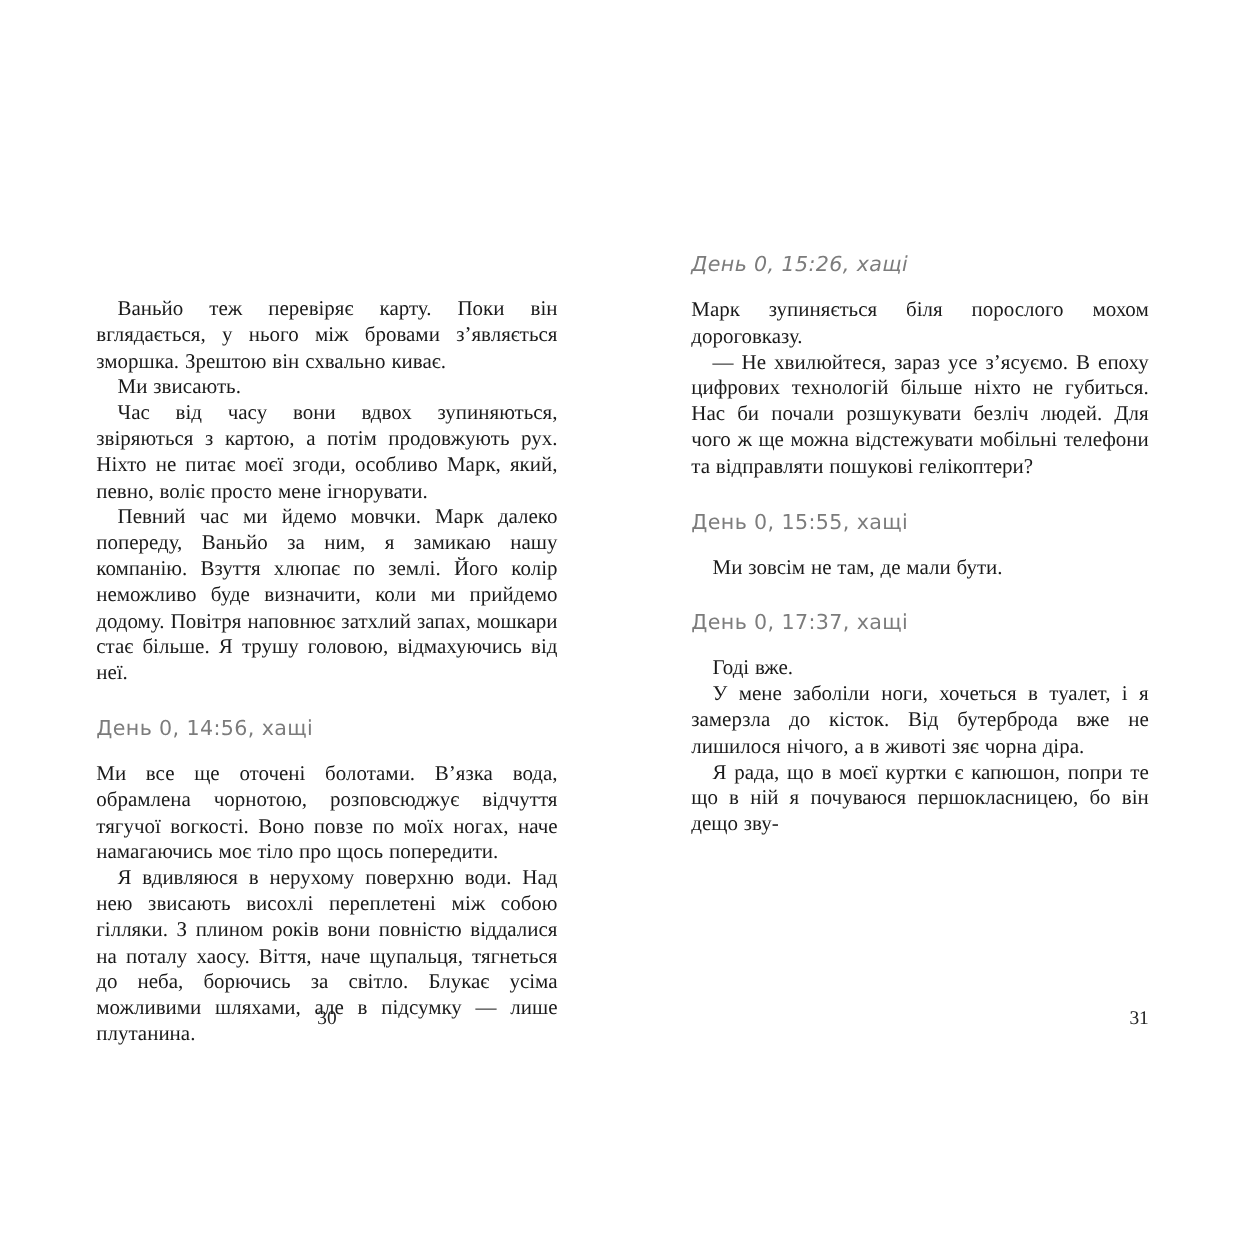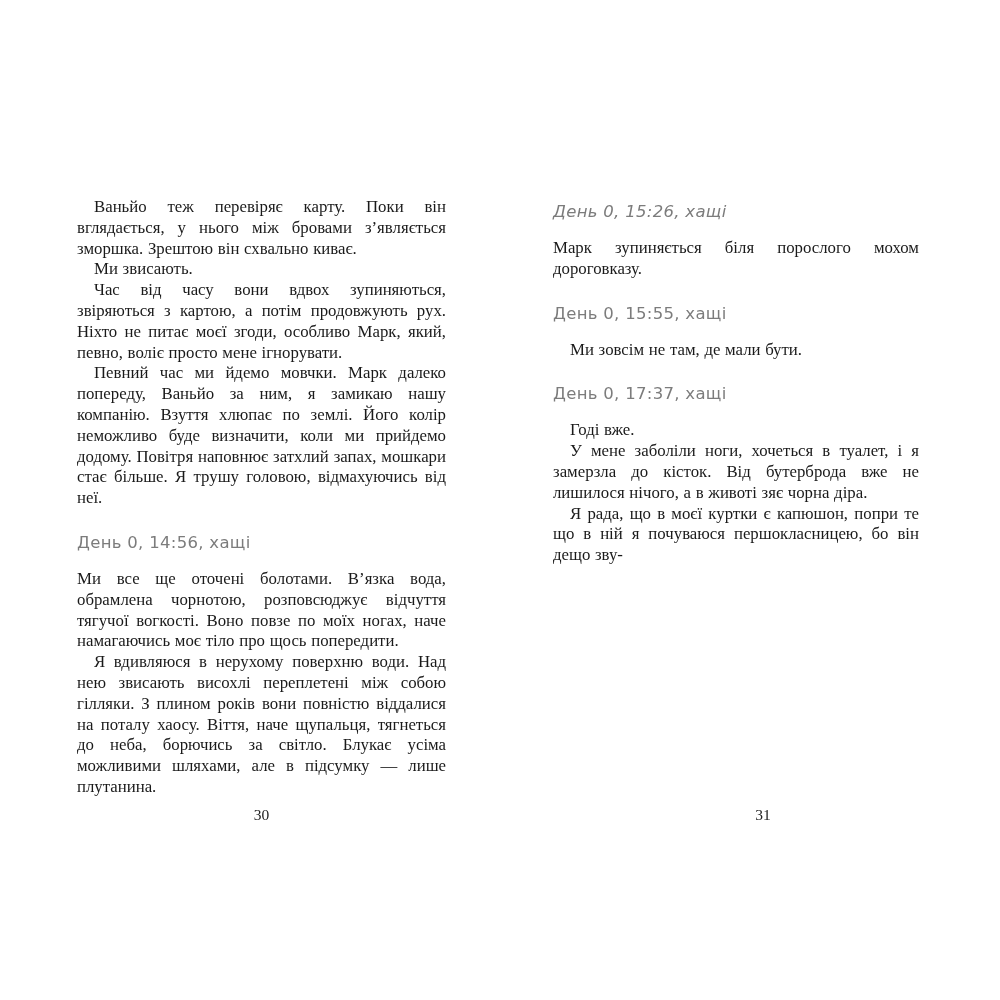--- a/index.html
+++ b/index.html
@@ -10,21 +10,21 @@
     width: 1000px;
     height: 1000px;
     position: relative;
     background: #ffffff;
     overflow: hidden;
   }
   .book-page {
     position: absolute;
     top: 197px;
   }
-  .book-page.left  { left: 77px;  width: 369px; }
+  .book-page.left  { left: 77px;  width: 369px; margin-top: 40px; }
   .book-page.right { left: 553px; width: 366px; }
 
   .para {
     margin: 0;
     text-align: justify;
     font-family: "Liberation Serif", "DejaVu Serif", serif;
     font-size: 16.8px;
     line-height: 20.8px;
     color: #1a1a1a;
     word-spacing: 0.5px;
@@ -45,38 +45,39 @@
 
   .page-number {
     position: absolute;
     top: 806px;
     text-align: center;
     font-family: "Liberation Serif", "DejaVu Serif", serif;
     font-size: 15.5px;
     color: #222222;
   }
   .page-number.left  { left: 77px;  width: 369px; }
-  .page-number.right { left: 580px; width: 366px; }
+  .page-number.right { left: 553px; width: 366px; text-align: right; }
 </style>
 </head>
 <body>
 
 <div class="book-page left">
   <p class="para indent">Ваньйо теж перевіряє карту. Поки він вглядається, у нього між бровами з’являється зморшка. Зрештою він схвально киває.</p>
   <p class="para indent">Ми звисають.</p>
   <p class="para indent">Час від часу вони вдвох зупиняються, звіряються з картою, а потім продовжують рух. Ніхто не питає моєї згоди, особливо Марк, який, певно, воліє просто мене ігнорувати.</p>
   <p class="para indent">Певний час ми йдемо мовчки. Марк далеко попереду, Ваньйо за ним, я замикаю нашу компанію. Взуття хлюпає по землі. Його колір неможливо буде визначити, коли ми прийдемо додому. Повітря наповнює затхлий запах, мошкари стає більше. Я трушу головою, відмахуючись від неї.</p>
   <h2 class="entry-heading">День 0, 14:56, хащі</h2>
   <p class="para">Ми все ще оточені болотами. В’язка вода, обрамлена чорнотою, розповсюджує відчуття тягучої вогкості. Воно повзе по моїх ногах, наче намагаючись моє тіло про щось попередити.</p>
   <p class="para indent">Я вдивляюся в нерухому поверхню води. Над нею звисають висохлі переплетені між собою гілляки. З плином років вони повністю віддалися на поталу хаосу. Віття, наче щупальця, тягнеться до неба, борючись за світло. Блукає усіма можливими шляхами, але в підсумку — лише плутанина.</p>
 </div>
 
 <div class="book-page right">
   <h2 class="entry-heading">День 0, 15:26, хащі</h2>
   <p class="para">Марк зупиняється біля порослого мохом дороговказу.</p>
+  <p class="para indent">— Не хвилюйтеся, зараз усе з’ясуємо. В епоху цифрових технологій більше ніхто не губиться. Нас би почали розшукувати безліч людей. Для чого ж ще можна відстежувати мобільні телефони та відправляти пошукові гелікоптери?</p>
   <h2 class="entry-heading">День 0, 15:55, хащі</h2>
   <p class="para indent italic">Ми зовсім не там, де мали бути.</p>
   <h2 class="entry-heading">День 0, 17:37, хащі</h2>
   <p class="para indent italic">Годі вже.</p>
   <p class="para indent">У мене заболіли ноги, хочеться в туалет, і я замерзла до кісток. Від бутерброда вже не лишилося нічого, а в животі зяє чорна діра.</p>
   <p class="para indent">Я рада, що в моєї куртки є капюшон, попри те що в ній я почуваюся першокласницею, бо він дещо зву-</p>
 </div>
 
 <div class="page-number left">30</div>
 <div class="page-number right">31</div>

